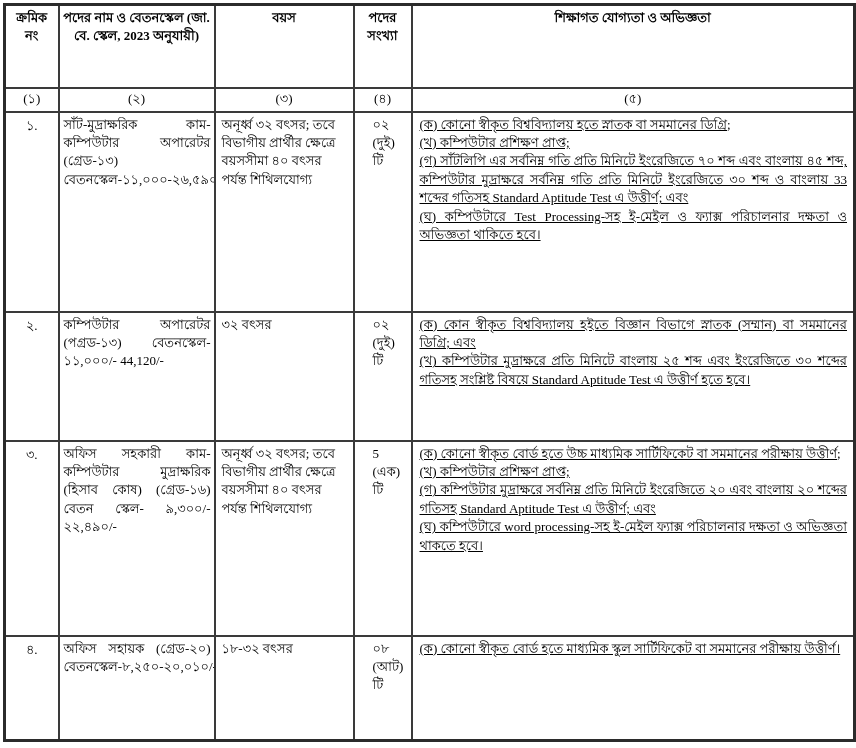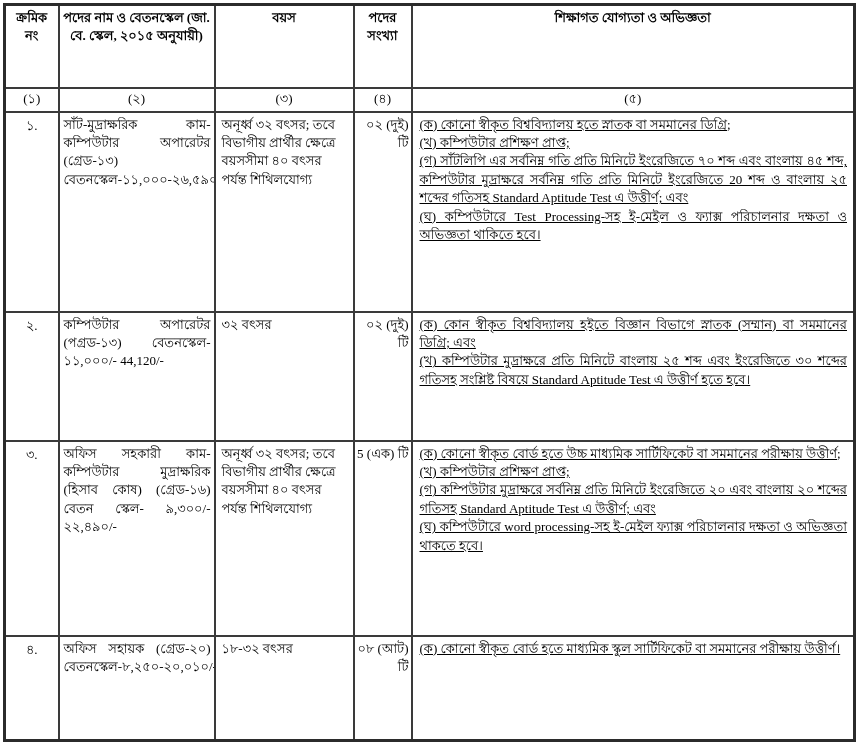--- a/index.html
+++ b/index.html
@@ -47,40 +47,40 @@
   }
   tr.colnum-row td {
     text-align: center;
     font-weight: normal;
     padding: 0 2px 1px 2px;
     vertical-align: middle;
   }
   td.serial { text-align: center; padding-top: 4px; }
   td.post   { text-align: justify; padding: 3px 3px 2px 4px; }
   td.age    { text-align: left;  padding: 3px 6px 2px 6px; }
-  td.count  { text-align: right;  padding: 3px 2px 2px 2px; }
+  td.count  { text-align: left;  padding: 3px 2px 2px 18px; }
   td.qual   { padding: 3px 6px 2px 7px; text-decoration: underline; }
   td.qual .clause { text-align: justify; }
 </style>
 </head>
 <body>
 
 <div class="page">
   <table class="job-table">
     <colgroup>
       <col class="c1">
         <col class="c2">
         <col class="c3">
         <col class="c4">
         <col class="c5">
     </colgroup>
     <thead>
       <tr class="header-row">
         <th>ক্রমিক নং</th>
-        <th>পদের নাম ও বেতনস্কেল (জা. বে. স্কেল, ২০১৫ অনুযায়ী)</th>
+        <th>পদের নাম ও বেতনস্কেল (জা. বে. স্কেল, 2023 অনুযায়ী)</th>
         <th>বয়স</th>
         <th>পদের সংখ্যা</th>
         <th>শিক্ষাগত যোগ্যতা ও অভিজ্ঞতা</th>
       </tr>
       <tr class="colnum-row">
         <td>(১)</td>
         <td>(২)</td>
         <td>(৩)</td>
         <td>(৪)</td>
         <td>(৫)</td>
@@ -88,21 +88,21 @@
     </thead>
     <tbody>
       <tr class="row-1">
         <td class="serial">১.</td>
         <td class="post">সাঁট-মুদ্রাক্ষরিক কাম-কম্পিউটার অপারেটর (গ্রেড-১৩) বেতনস্কেল-১১,০০০-২৬,৫৯০/-</td>
         <td class="age">অনূর্ধ্ব ৩২ বৎসর; তবে বিভাগীয় প্রার্থীর ক্ষেত্রে বয়সসীমা ৪০ বৎসর পর্যন্ত শিথিলযোগ্য</td>
         <td class="count">০২ (দুই) টি</td>
         <td class="qual">
           <div class="clause">(ক) কোনো স্বীকৃত বিশ্ববিদ্যালয় হতে স্নাতক বা সমমানের ডিগ্রি;</div>
           <div class="clause">(খ) কম্পিউটার প্রশিক্ষণ প্রাপ্ত;</div>
-          <div class="clause">(গ) সাঁটলিপি এর সর্বনিম্ন গতি প্রতি মিনিটে ইংরেজিতে ৭০ শব্দ এবং বাংলায় ৪৫ শব্দ, কম্পিউটার মুদ্রাক্ষরে সর্বনিম্ন গতি প্রতি মিনিটে ইংরেজিতে 20 শব্দ ও বাংলায় ২৫ শব্দের গতিসহ Standard Aptitude Test এ উত্তীর্ণ; এবং</div>
+          <div class="clause">(গ) সাঁটলিপি এর সর্বনিম্ন গতি প্রতি মিনিটে ইংরেজিতে ৭০ শব্দ এবং বাংলায় ৪৫ শব্দ, কম্পিউটার মুদ্রাক্ষরে সর্বনিম্ন গতি প্রতি মিনিটে ইংরেজিতে ৩০ শব্দ ও বাংলায় 33 শব্দের গতিসহ Standard Aptitude Test এ উত্তীর্ণ; এবং</div>
           <div class="clause">(ঘ) কম্পিউটারে Test Processing-সহ ই-মেইল ও ফ্যাক্স পরিচালনার দক্ষতা ও অভিজ্ঞতা থাকিতে হবে।</div>
         </td>
       </tr>
       <tr class="row-2">
         <td class="serial">২.</td>
         <td class="post">কম্পিউটার অপারেটর (পগ্রড-১৩) বেতনস্কেল- ১১,০০০/- 44,120/-</td>
         <td class="age">৩২ বৎসর</td>
         <td class="count">০২ (দুই) টি</td>
         <td class="qual">
           <div class="clause">(ক) কোন স্বীকৃত বিশ্ববিদ্যালয় হইতে বিজ্ঞান বিভাগে স্নাতক (সম্মান) বা সমমানের ডিগ্রি; এবং</div>

